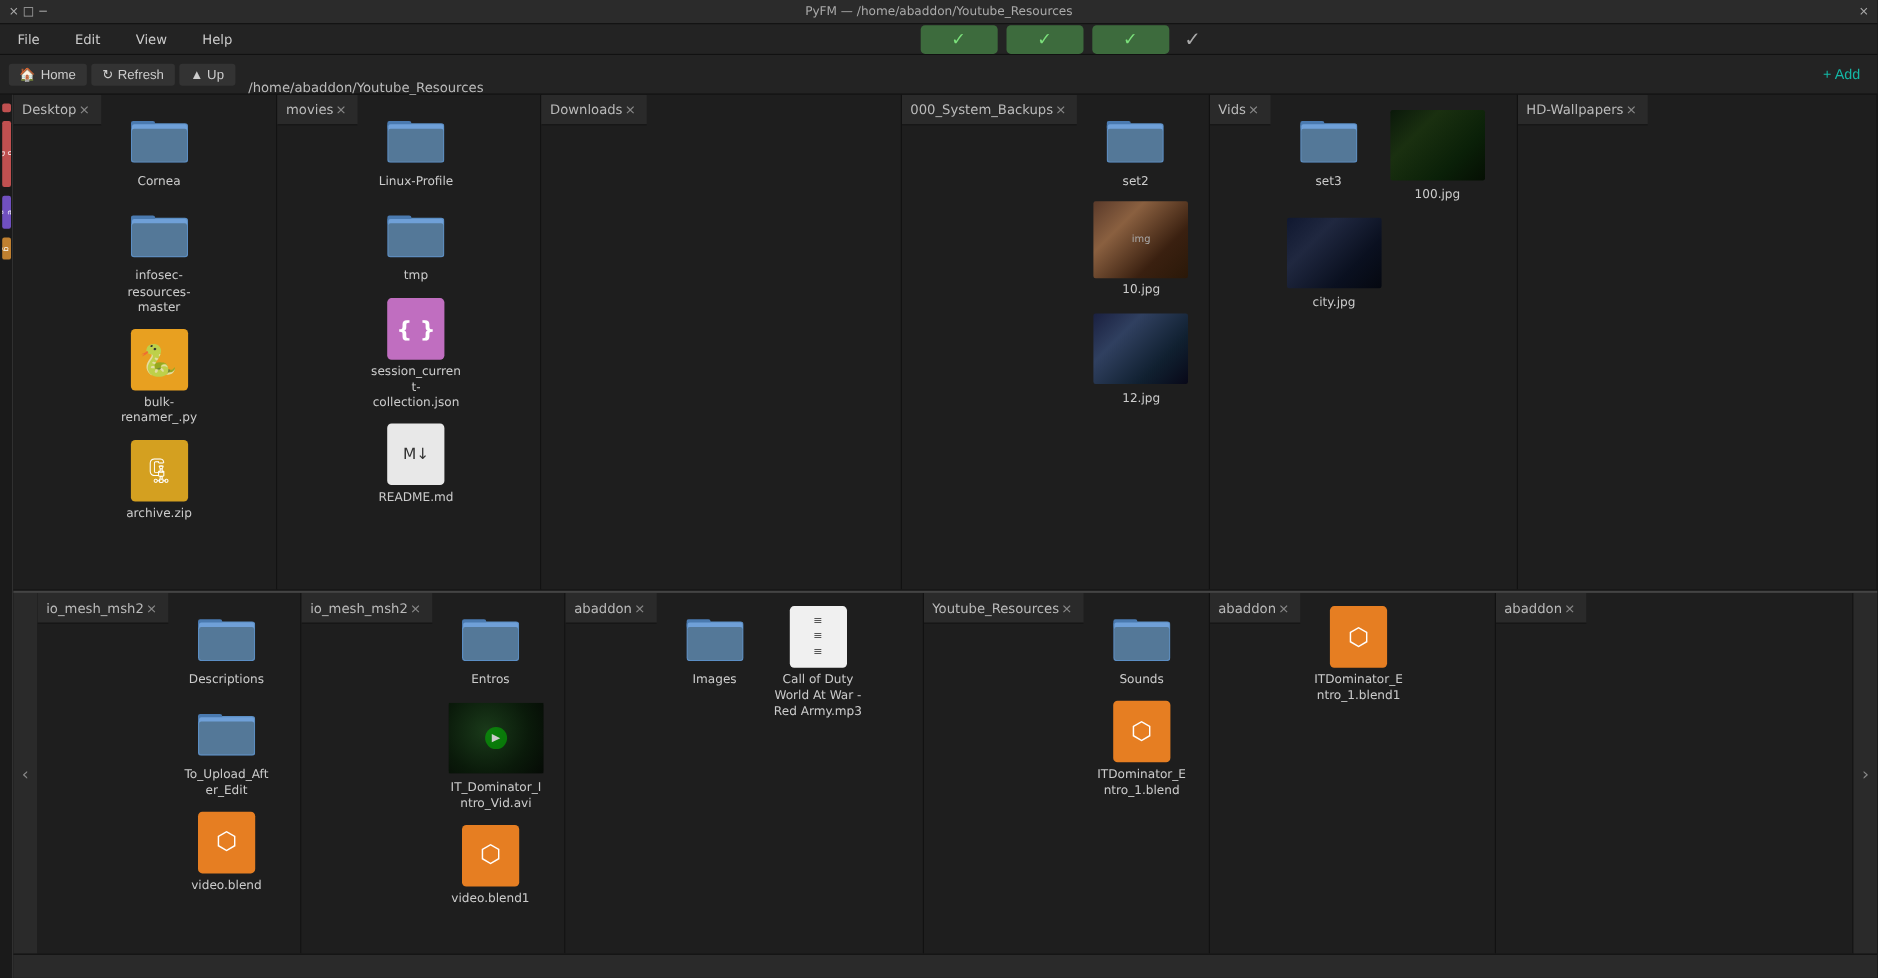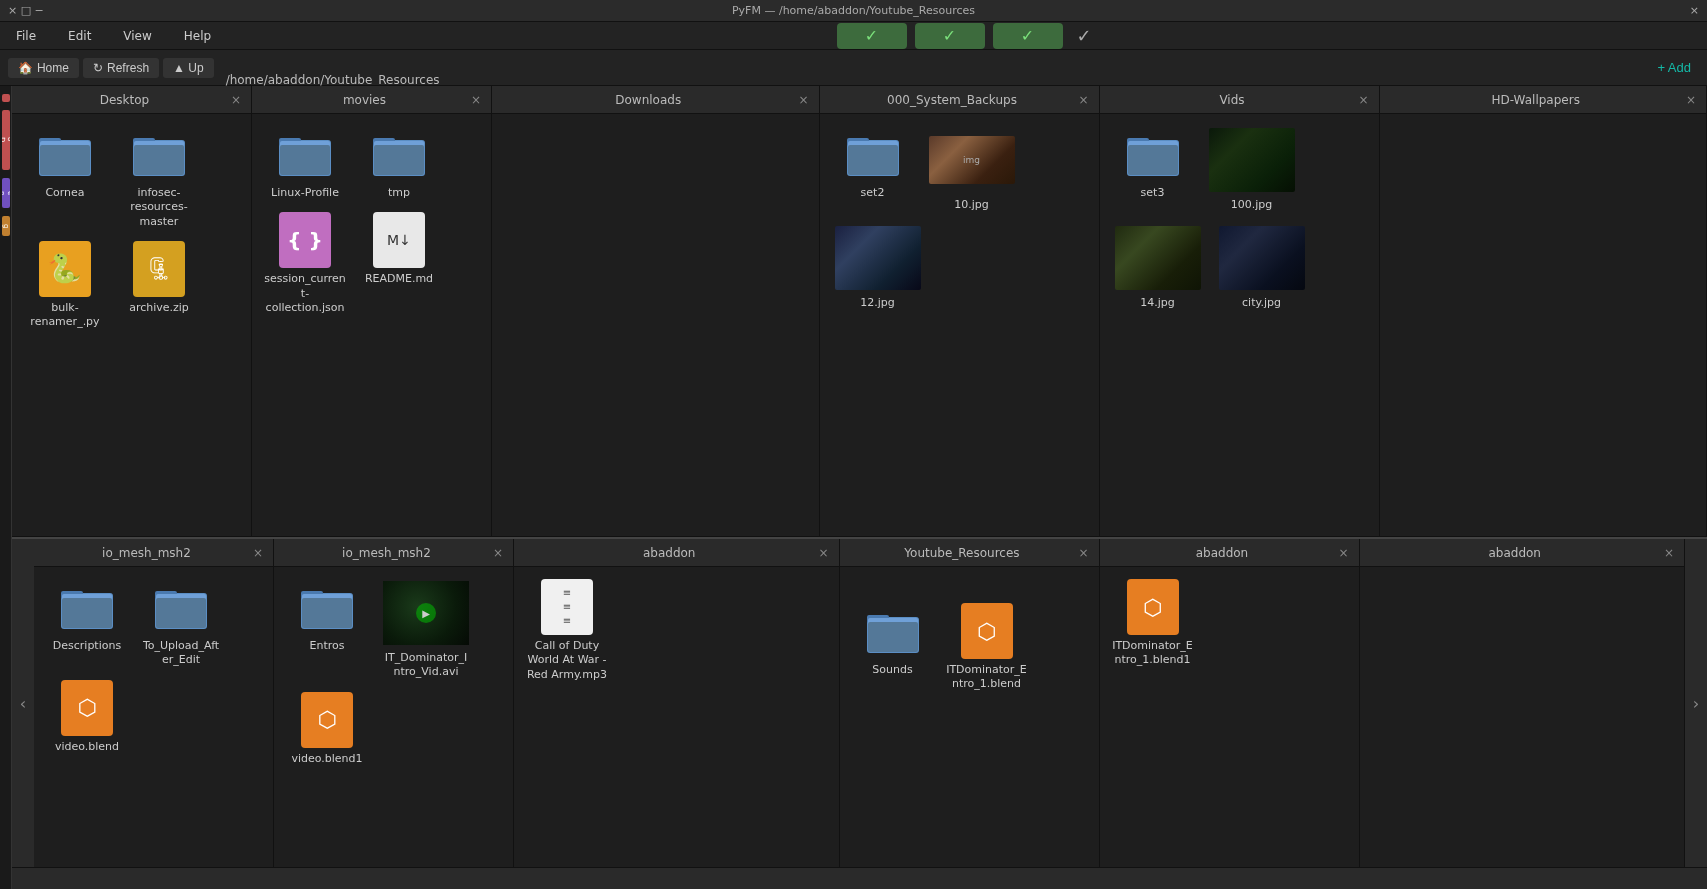--- a/index.html
+++ b/index.html
@@ -130,21 +130,21 @@
     .panels-row {
       display: flex;
       flex: 1;
       border-bottom: 1px solid #111;
       overflow: hidden;
     }
 
     
     .panel {
       display: flex;
-      flex-direction: column;
+      flex-direction: row;
       border-right: 1px solid #111;
       background: #1e1e1e;
       overflow: hidden;
       min-width: 0;
     }
     .panel-header {
       background: #2a2a2a;
       display: flex;
       align-items: center;
       justify-content: space-between;
@@ -504,21 +504,21 @@
                   <rect x="0" y="8" width="52" height="36" rx="3" fill="#5b8ec4"></rect>
                   <rect x="0" y="6" width="22" height="8" rx="2" fill="#4a7ab0"></rect>
                   <rect x="1" y="9" width="50" height="34" rx="2" fill="#6fa0d8"></rect>
                   <rect x="1" y="13" width="50" height="30" rx="2" fill="#547898"></rect>
                 </svg>
             </div>
             <span class="file-name">set2</span>
           </div>
           <div class="file-item" style="width:100px;">
             <div class="file-icon" style="width:90px; height:68px;">
-              <div style="width:86px; height:48px; background: linear-gradient(135deg, #5a3a2a 0%, #8a6040 30%, #3a2010 70%, #2a1808 100%); border-radius:2px; display:flex; align-items:center; justify-content:center;">
+              <div style="width:86px; height:70px; background: linear-gradient(135deg, #5a3a2a 0%, #8a6040 30%, #3a2010 70%, #2a1808 100%); border-radius:2px; display:flex; align-items:center; justify-content:center;">
                 <span style="font-size:9px; color:#aaa;">img</span>
               </div>
             </div>
             <span class="file-name">10.jpg</span>
           </div>
           <div class="file-item" style="width:100px;">
             <div class="file-icon" style="width:90px; height:68px;">
               <div style="width:86px; height:64px; background: linear-gradient(135deg, #1a2040 0%, #304060 30%, #102030 70%, #080818 100%); border-radius:2px;"></div>
             </div>
             <span class="file-name">12.jpg</span>
@@ -541,26 +541,20 @@
                   <rect x="1" y="13" width="50" height="30" rx="2" fill="#547898"></rect>
                 </svg>
             </div>
             <span class="file-name">set3</span>
           </div>
           <div class="file-item" style="width:100px;">
             <div class="file-icon" style="width:90px; height:68px;">
               <div style="width:86px; height:64px; background: linear-gradient(135deg, #0a180a 0%, #1a3010 30%, #0a2008 70%, #050f03 100%); border-radius:2px;"></div>
             </div>
             <span class="file-name">100.jpg</span>
-          </div>
-          <div class="file-item" style="width:100px;">
-            <div class="file-icon" style="width:90px; height:68px;">
-              <div style="width:86px; height:64px; background: linear-gradient(135deg, #202a10 0%, #384820 30%, #181e08 70%, #0f1405 100%); border-radius:2px;"></div>
-            </div>
-            <span class="file-name">14.jpg</span>
           </div>
           <div class="file-item" style="width:100px;">
             <div class="file-icon" style="width:90px; height:68px;">
               <div style="width:86px; height:64px; background: linear-gradient(135deg, #101830 0%, #202840 30%, #0a1020 70%, #050810 100%); border-radius:2px;"></div>
             </div>
             <span class="file-name">city.jpg</span>
           </div>
         </div>
       </div>
 
@@ -652,30 +646,41 @@
       </div>
 
       <div class="panel" style="flex:1;">
         <div class="panel-header">
           <span class="panel-title">abaddon</span>
           <span class="panel-close">×</span>
         </div>
         <div class="panel-content">
           <div class="file-item">
             <div class="file-icon">
+              <svg class="folder-svg" viewBox="0 0 52 44">
+                  <rect x="0" y="8" width="52" height="36" rx="3" fill="#5b8ec4"></rect>
+                  <rect x="0" y="6" width="22" height="8" rx="2" fill="#4a7ab0"></rect>
+                  <rect x="1" y="9" width="50" height="34" rx="2" fill="#6fa0d8"></rect>
+                  <rect x="1" y="13" width="50" height="30" rx="2" fill="#547898"></rect>
+                </svg>
+            </div>
+            <span class="file-name">Images</span>
+          </div>
+          <div class="file-item">
+            <div class="file-icon">
               <div class="txt-icon" style="background:#f0f0f0; text-align:center; line-height:1.4;">
                 <span style="font-size:10px; color:#555;">≡<br>≡<br>≡</span>
               </div>
             </div>
             <span class="file-name">Call of Duty World At War - Red Army.mp3</span>
           </div>
         </div>
       </div>
 
-      <div class="panel" style="width:260px; flex-shrink:0;gap:24px;">
+      <div class="panel" style="width:260px; flex-shrink:0;">
         <div class="panel-header">
           <span class="panel-title">Youtube_Resources</span>
           <span class="panel-close">×</span>
         </div>
         <div class="panel-content">
           <div class="file-item">
             <div class="file-icon">
               <svg class="folder-svg" viewBox="0 0 52 44">
                   <rect x="0" y="8" width="52" height="36" rx="3" fill="#5b8ec4"></rect>
                   <rect x="0" y="6" width="22" height="8" rx="2" fill="#4a7ab0"></rect>

